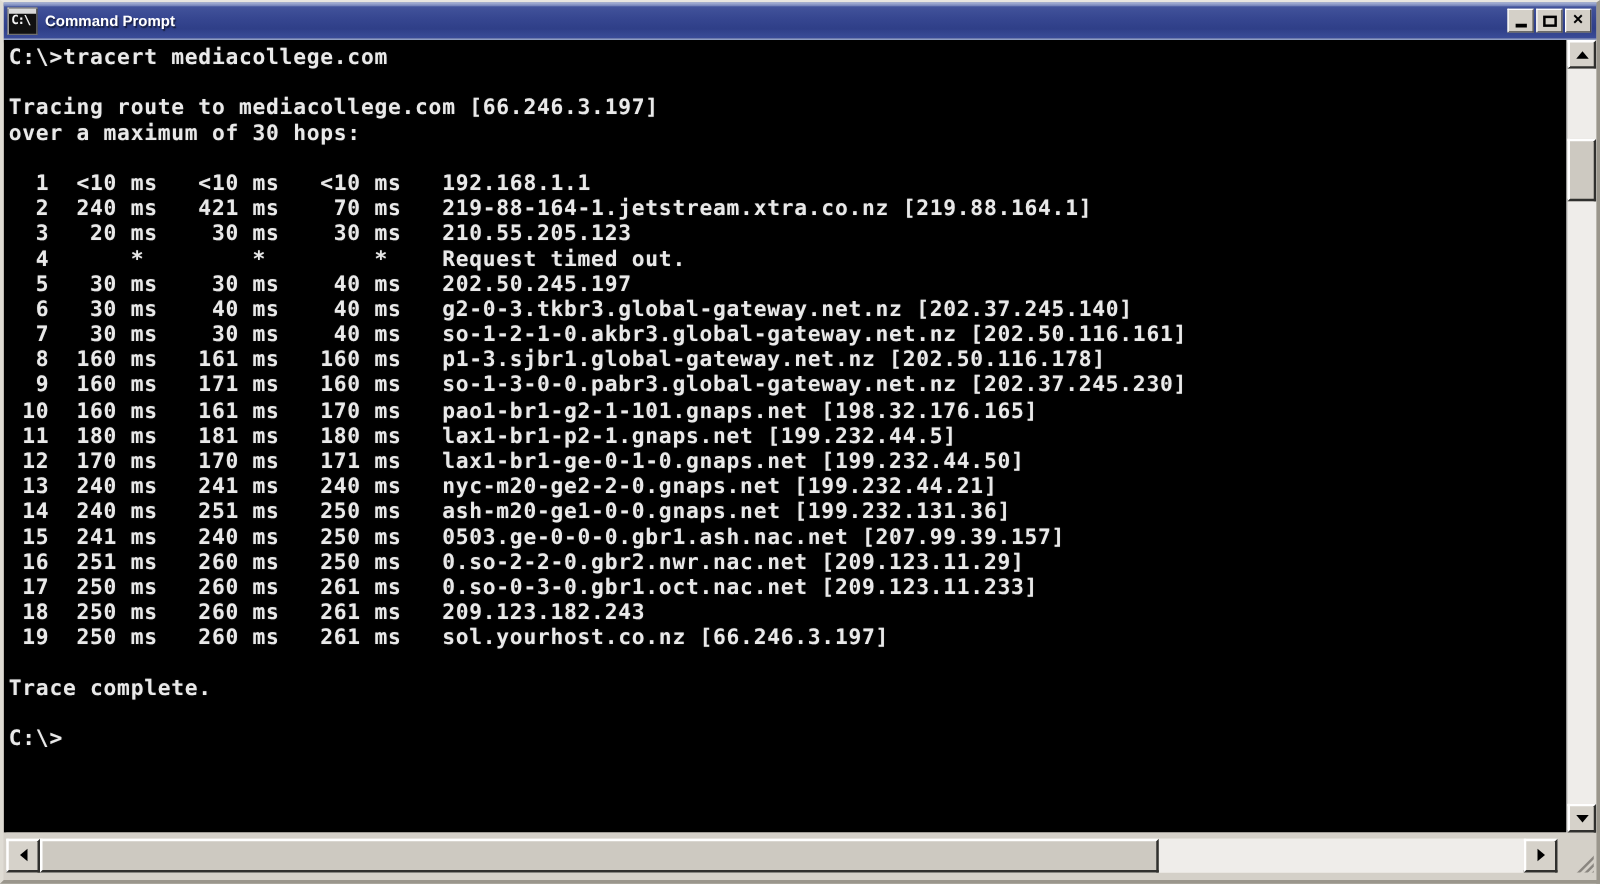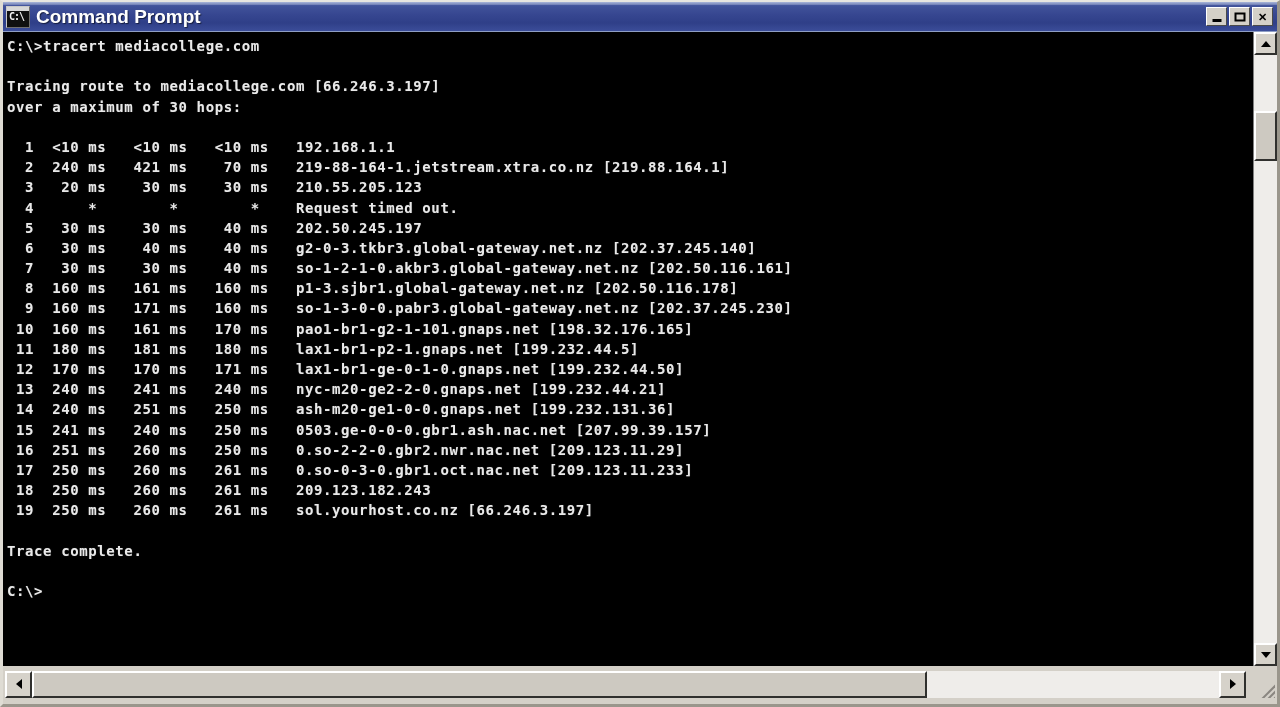--- a/index.html
+++ b/index.html
@@ -76,21 +76,21 @@
     color: #f2f2f2;
     font-size: 10px;
     line-height: 12px;
     font-family: "DejaVu Sans Mono", monospace;
     letter-spacing: -1px;
     font-weight: bold;
   }
   .title-text {
     color: #ffffff;
     font-family: "Liberation Sans", sans-serif;
-    font-size: 19px;
+    font-size: 12px;
     font-weight: bold;
     letter-spacing: 0px;
     text-shadow: 1px 1px 1px rgba(0,0,0,0.55);
     white-space: nowrap;
     flex: 1 1 auto;
     position: relative;
     z-index: 2;
   }
   .title-buttons {
     display: flex;
@@ -146,21 +146,21 @@
   .console-row {
     flex: 1 1 auto;
     display: flex;
     min-height: 0;
   }
   .console {
     flex: 1 1 auto;
     background: #000000;
     color: #e9e9e9;
     font-family: "DejaVu Sans Mono", monospace;
-    font-size: 14px;
+    font-size: 17px;
     line-height: 20.2px;
     letter-spacing: 0.6px;
     white-space: pre;
     overflow: hidden;
     padding: 2px 0 0 2px;
     box-sizing: border-box;
     font-weight: bold;
     text-shadow: 0 0 1px rgba(255,255,255,0.25);
     border-top: 2px solid #000;
     border-left: 2px solid #000;

